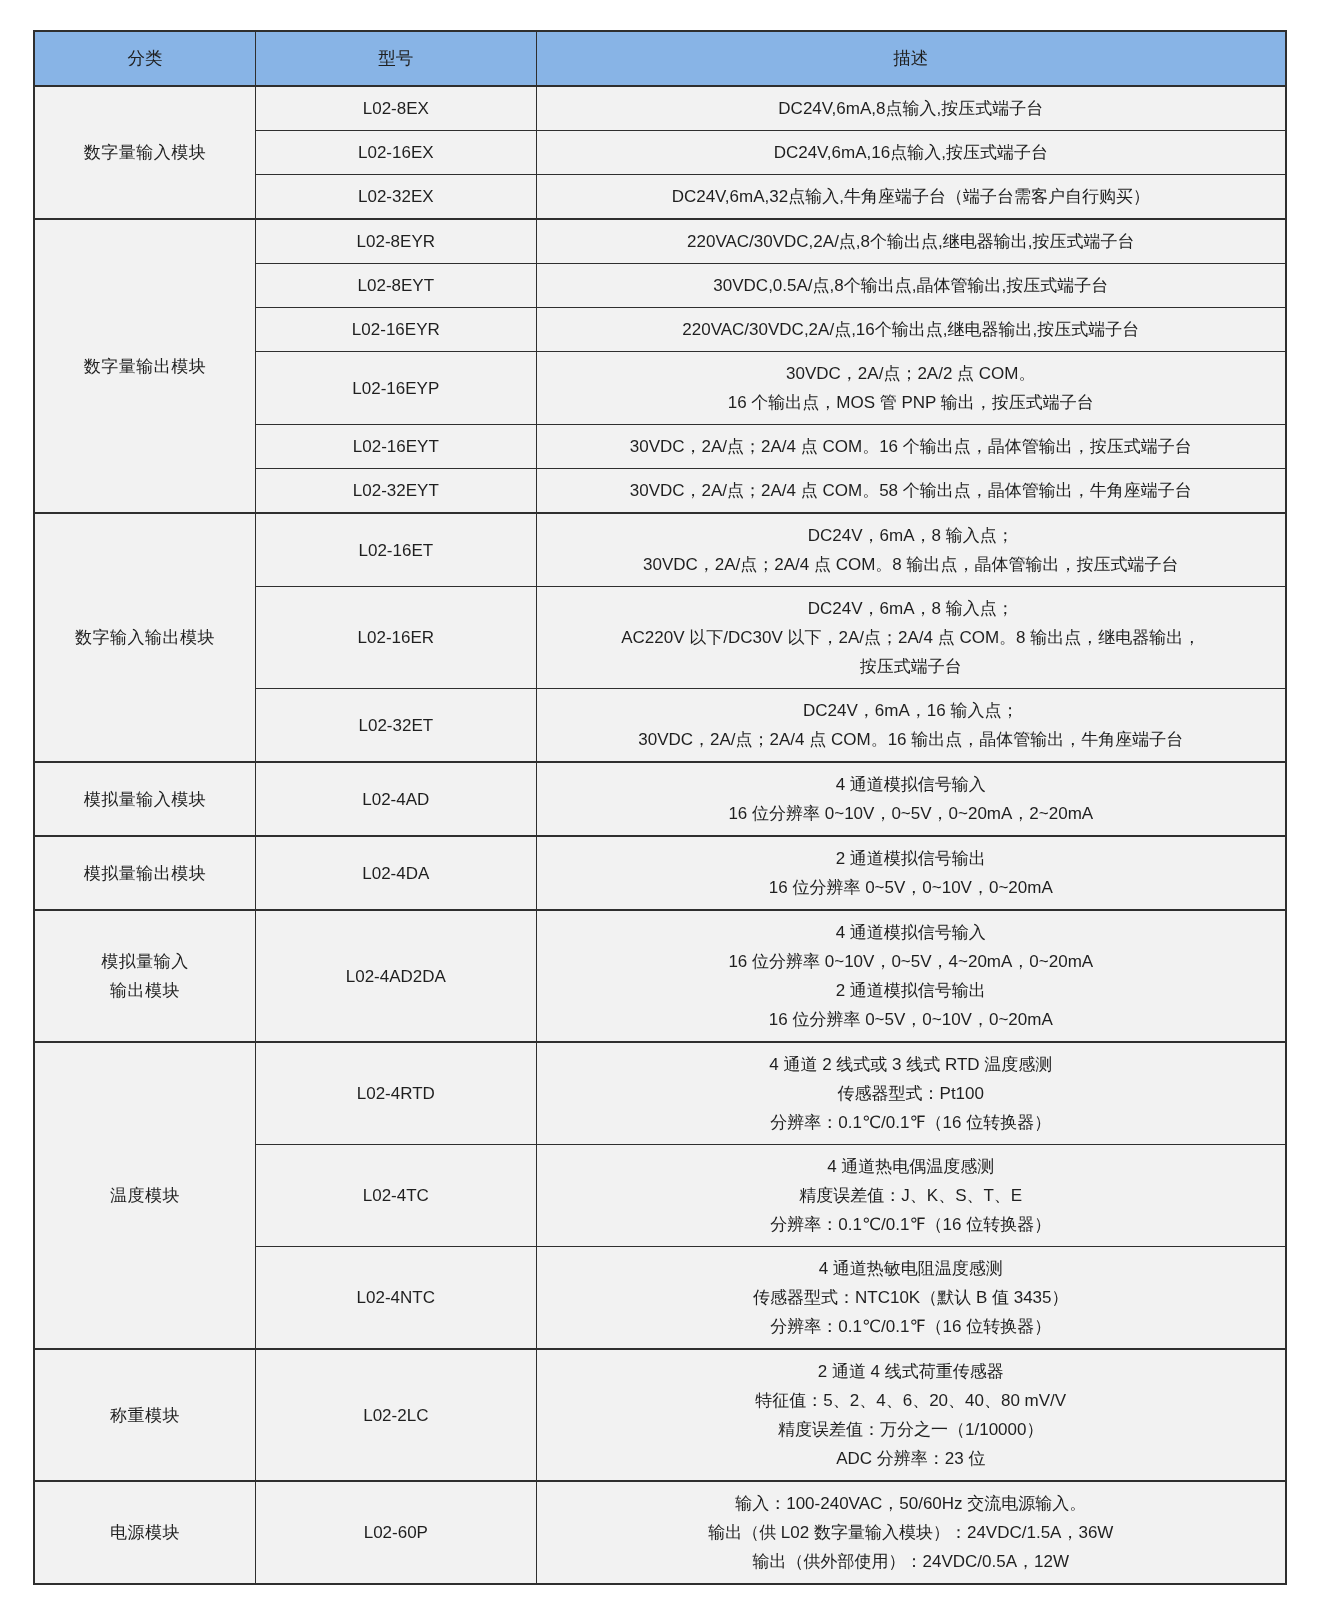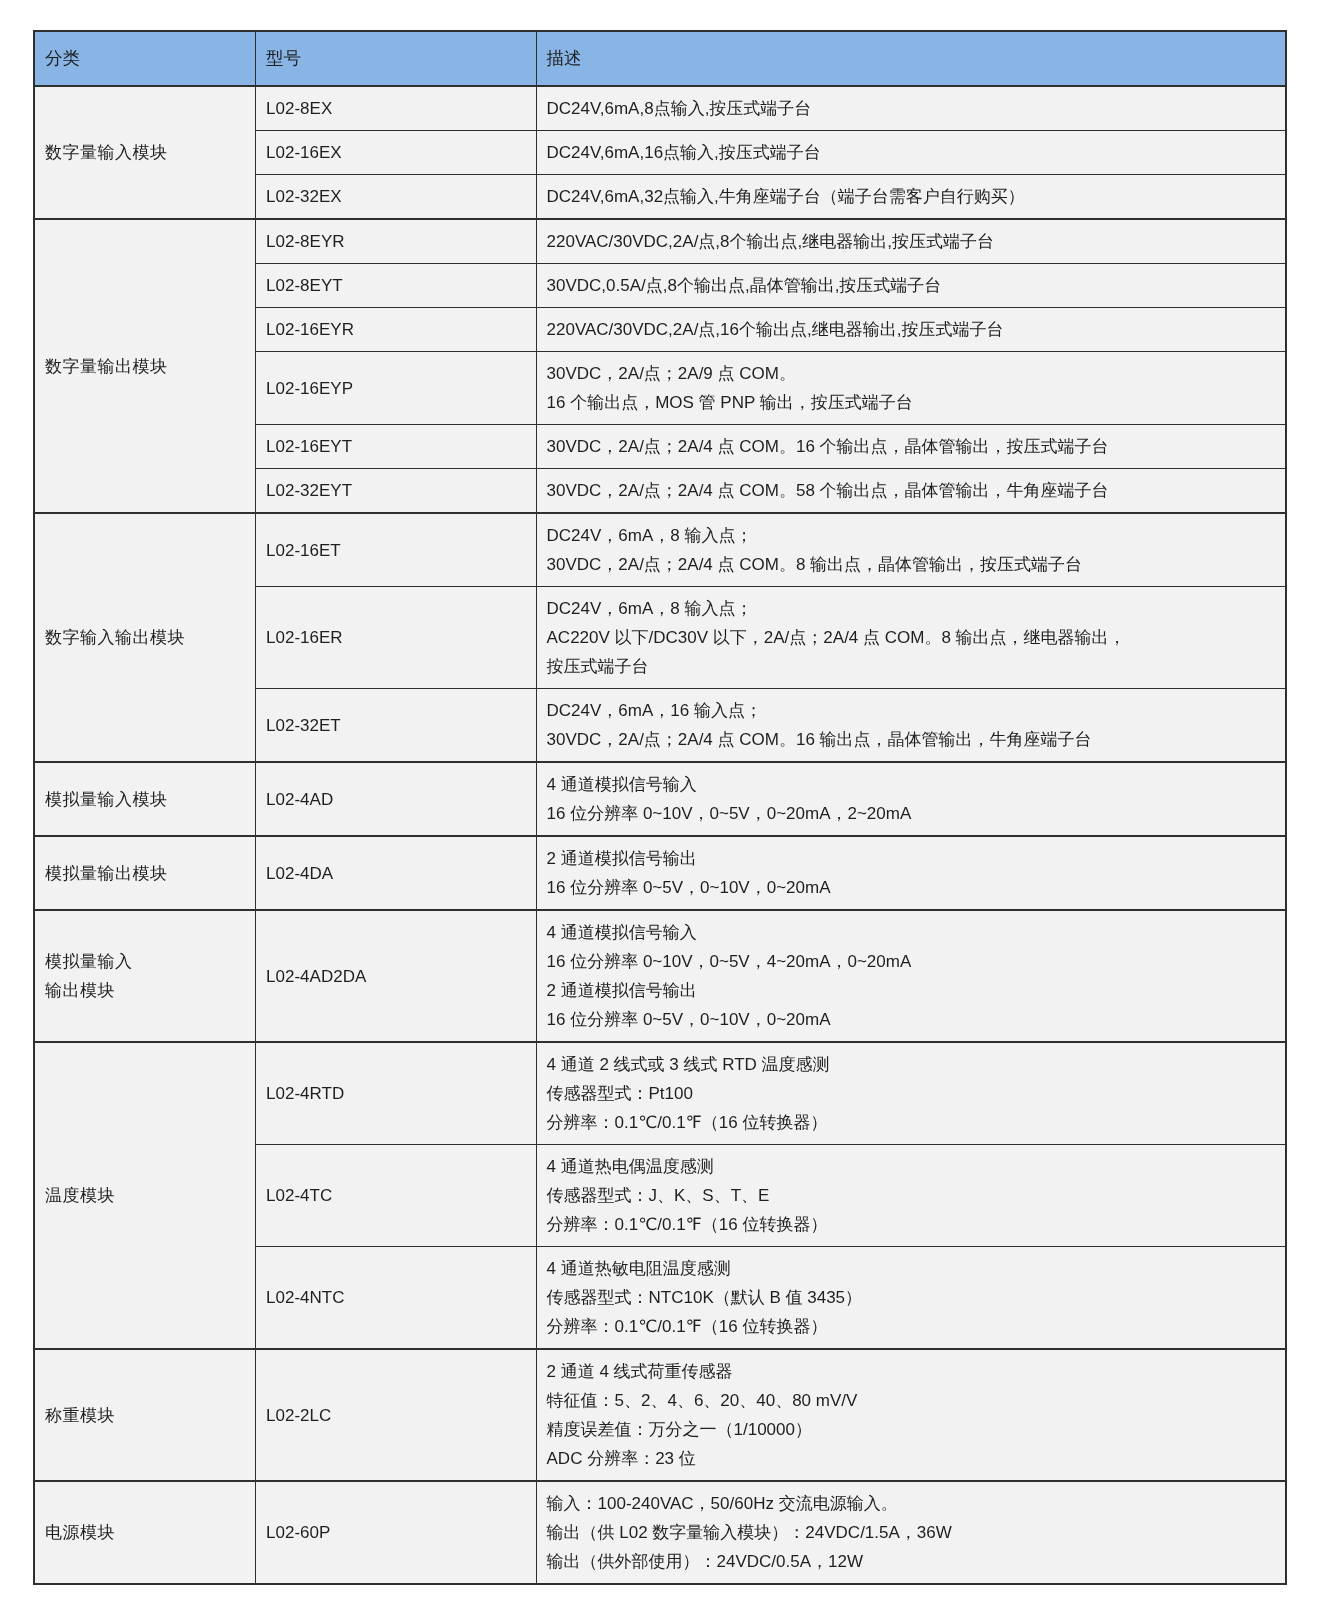--- a/index.html
+++ b/index.html
@@ -21,21 +21,21 @@
     border-collapse:collapse;
     table-layout:fixed;
     background:var(--cell-bg);
     border:2px solid var(--border);
   }
   col.c-cat{width:17.7%;}
   col.c-model{width:22.4%;}
   col.c-desc{width:59.9%;}
   th,td{
     border:1px solid var(--border);
-    text-align:left;
+    text-align:center;
     vertical-align:middle;
     font-size:17px;
     line-height:29px;
     padding:7px 10px;
   }
   thead th{
     background:var(--header-bg);
     font-weight:400;
     font-size:17.5px;
     padding:12px 10px;
@@ -106,21 +106,21 @@
     </tr>
     <tr>
       <td>L02-16EYR</td>
       <td>
             <div class="line">220VAC/30VDC,2A/点,16个输出点,继电器输出,按压式端子台</div>
           </td>
     </tr>
     <tr>
       <td>L02-16EYP</td>
       <td>
-        <div class="line">30VDC，2A/点；2A/9 点 COM。</div>
+        <div class="line">30VDC，2A/点；2A/2 点 COM。</div>
         <div class="line">16 个输出点，MOS 管 PNP 输出，按压式端子台</div>
       </td>
     </tr>
     <tr>
       <td>L02-16EYT</td>
       <td>
             <div class="line">30VDC，2A/点；2A/4 点 COM。16 个输出点，晶体管输出，按压式端子台</div>
           </td>
     </tr>
     <tr>
@@ -210,21 +210,21 @@
       <td>
         <div class="line">4 通道 2 线式或 3 线式 RTD 温度感测</div>
         <div class="line">传感器型式：Pt100</div>
         <div class="line">分辨率：0.1℃/0.1℉（16 位转换器）</div>
       </td>
     </tr>
     <tr>
       <td>L02-4TC</td>
       <td>
         <div class="line">4 通道热电偶温度感测</div>
-        <div class="line">传感器型式：J、K、S、T、E</div>
+        <div class="line">精度误差值：J、K、S、T、E</div>
         <div class="line">分辨率：0.1℃/0.1℉（16 位转换器）</div>
       </td>
     </tr>
     <tr>
       <td>L02-4NTC</td>
       <td>
         <div class="line">4 通道热敏电阻温度感测</div>
         <div class="line">传感器型式：NTC10K（默认 B 值 3435）</div>
         <div class="line">分辨率：0.1℃/0.1℉（16 位转换器）</div>
       </td>

